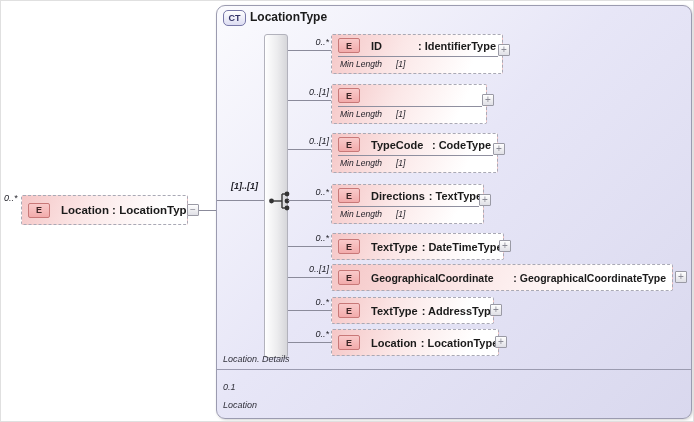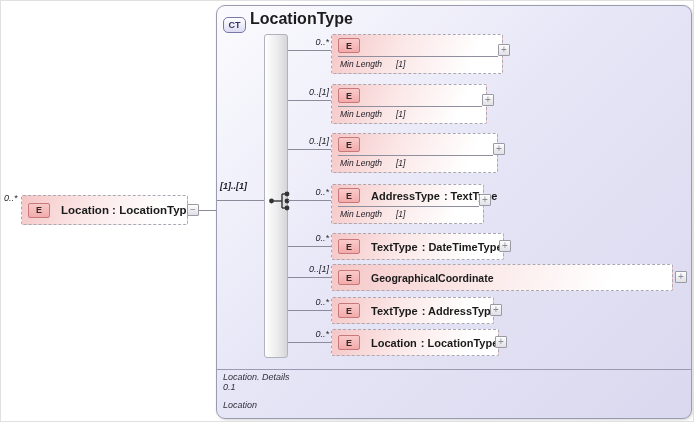--- a/index.html
+++ b/index.html
@@ -5,22 +5,22 @@
   html,body{margin:0;padding:0;background:#fff;font-family:"Liberation Sans",sans-serif;}
   .canvas{position:relative;width:694px;height:422px;background:#fff;border:1px solid #e0e0e0;box-sizing:border-box;overflow:hidden;}
 
   .panel{position:absolute;left:215px;top:4px;width:476px;height:414px;box-sizing:border-box;
          border:1px solid #9b9bb0;border-radius:9px;
          background:linear-gradient(135deg,#fbfbfe 0%,#e7e6f7 45%,#d9d8ee 100%);
          box-shadow:1px 1px 3px rgba(0,0,0,0.18);}
 
   .ct-badge{position:absolute;left:6px;top:4px;width:21px;height:14px;border:1px solid #7878a8;border-radius:5px;
             background:linear-gradient(#ffffff,#dcdcf2);display:flex;align-items:center;justify-content:center;
-            font-size:9px;font-weight:bold;color:#333366;margin-top:7px;}
-  .panel-title{position:absolute;left:33px;top:4px;font-size:16px;font-weight:bold;color:#1c1c1c;}
+            font-size:9px;font-weight:bold;color:#333366;}
+  .panel-title{position:absolute;left:33px;top:4px;font-size:12px;font-weight:bold;color:#1c1c1c;}
 
   .hline{position:absolute;height:1px;background:#8b8b9b;}
 
   .card{position:absolute;font-size:9px;font-style:italic;color:#22222a;white-space:nowrap;}
   .card.right{text-align:right;}
   .card.bold{font-weight:bold;}
 
   .elem-box{position:absolute;box-sizing:border-box;border:1px dashed #a9a9b5;border-radius:2px;
             background:linear-gradient(115deg,#f5c6c6 0%,#fbe7e7 40%,#ffffff 82%);}
   .name-row{display:flex;align-items:center;padding:0 6px;box-sizing:border-box;column-gap:4px;}
@@ -58,39 +58,43 @@
     </div>
   </div>
   <div class="toggle-box" style="left:186px;top:203px;">−</div>
   <div class="hline" style="left:198px;top:209px;width:17px;"></div>
 
   <div class="panel">
     <div class="ct-badge">CT</div>
     <div class="panel-title">LocationType</div>
   </div>
 
-  <div class="card right bold" style="left:202px;top:180px;width:44px;">[1]..[1]</div>
+  <div class="card right bold" style="left:213px;top:180px;width:44px;">[1]..[1]</div>
   <div class="hline" style="left:216px;top:199px;width:47px;"></div>
   <div class="bar"></div>
   <svg class="seq-icon" style="position:absolute;left:266px;top:189px;" width="26" height="22" viewBox="0 0 26 22">
     <line x1="5" y1="11" x2="15" y2="11" stroke="#333" stroke-width="1.4"></line>
     <line x1="15" y1="4" x2="15" y2="18" stroke="#333" stroke-width="1.4"></line>
     <line x1="15" y1="4" x2="19" y2="4" stroke="#333" stroke-width="1.4"></line>
     <line x1="15" y1="18" x2="19" y2="18" stroke="#333" stroke-width="1.4"></line>
     <circle cx="4.5" cy="11" r="2.4" fill="#333"></circle>
     <circle cx="20" cy="4" r="2.4" fill="#333"></circle>
     <circle cx="20" cy="11" r="2.4" fill="#333"></circle>
     <circle cx="20" cy="18" r="2.4" fill="#333"></circle>
   </svg>
 
   <div class="hline" style="left:287px;top:49px;width:43px;"></div>
   <div class="card right" style="left:268px;top:36px;width:60px;">0..*</div>
   <div class="elem-box" style="left:330px;top:33px;width:172px;height:40px;">
     <div class="name-row" style="height:21px;">
       <span class="e-badge">E</span>
+      <span class="nm-wrap">
+          <span class="elem-name">ID</span>
+          <span class="elem-type">: IdentifierType</span>
+        </span>
     </div>
     <div class="facet-row">
         <span class="facet-name">Min Length</span>
         <span class="facet-value">[1]</span>
       </div>
   </div>
   <div class="toggle-box" style="left:497px;top:43px;">+</div>
 
   <div class="hline" style="left:287px;top:99px;width:43px;"></div>
   <div class="card right" style="left:268px;top:86px;width:60px;">0..[1]</div>
@@ -103,35 +107,39 @@
         <span class="facet-value">[1]</span>
       </div>
   </div>
   <div class="toggle-box" style="left:481px;top:93px;">+</div>
 
   <div class="hline" style="left:287px;top:148px;width:43px;"></div>
   <div class="card right" style="left:268px;top:135px;width:60px;">0..[1]</div>
   <div class="elem-box" style="left:330px;top:132px;width:167px;height:40px;">
     <div class="name-row" style="height:21px;">
       <span class="e-badge">E</span>
+      <span class="nm-wrap">
+          <span class="elem-name">TypeCode</span>
+          <span class="elem-type">: CodeType</span>
+        </span>
     </div>
     <div class="facet-row">
         <span class="facet-name">Min Length</span>
         <span class="facet-value">[1]</span>
       </div>
   </div>
   <div class="toggle-box" style="left:492px;top:142px;">+</div>
 
   <div class="hline" style="left:287px;top:199px;width:43px;"></div>
   <div class="card right" style="left:268px;top:186px;width:60px;">0..*</div>
   <div class="elem-box" style="left:330px;top:183px;width:153px;height:40px;">
     <div class="name-row" style="height:21px;">
       <span class="e-badge">E</span>
       <span class="nm-wrap">
-          <span class="elem-name">AddressType</span>
+          <span class="elem-name">Directions</span>
           <span class="elem-type">: TextType</span>
         </span>
     </div>
     <div class="facet-row">
         <span class="facet-name">Min Length</span>
         <span class="facet-value">[1]</span>
       </div>
   </div>
   <div class="toggle-box" style="left:478px;top:193px;">+</div>
 
@@ -148,20 +156,21 @@
   </div>
   <div class="toggle-box" style="left:498px;top:239px;">+</div>
 
   <div class="hline" style="left:287px;top:276px;width:43px;"></div>
   <div class="card right" style="left:268px;top:263px;width:60px;">0..[1]</div>
   <div class="elem-box" style="left:330px;top:263px;width:342px;height:27px;">
     <div class="name-row" style="height:25px;">
       <span class="e-badge">E</span>
       <span class="nm-wrap" style="font-size:10.5px;align-items:center;">
           <span class="elem-name" style="font-size:10.5px;">GeographicalCoordinate</span>
+          <span class="elem-type" style="font-size:10.5px;">: GeographicalCoordinateType</span>
         </span>
     </div>
   </div>
   <div class="toggle-box" style="left:674px;top:270px;">+</div>
 
   <div class="hline" style="left:287px;top:309px;width:43px;"></div>
   <div class="card right" style="left:268px;top:296px;width:60px;">0..*</div>
   <div class="elem-box" style="left:330px;top:296px;width:163px;height:27px;">
     <div class="name-row" style="height:25px;">
       <span class="e-badge">E</span>
@@ -180,17 +189,17 @@
       <span class="e-badge">E</span>
       <span class="nm-wrap">
           <span class="elem-name">Location</span>
           <span class="elem-type">: LocationType</span>
         </span>
     </div>
   </div>
   <div class="toggle-box" style="left:494px;top:335px;">+</div>
 
   <div class="footer-sep"></div>
-  <div class="footer-text" style="left:222px;top:371px;text-align:center;">Location. Details</div>
+  <div class="footer-text" style="left:222px;top:353px;text-align:center;">Location. Details</div>
   <div class="footer-text" style="left:222px;top:381px;">0.1</div>
   <div class="footer-text" style="left:222px;top:399px;">Location</div>
 
 </div>
 
 </body></html>

